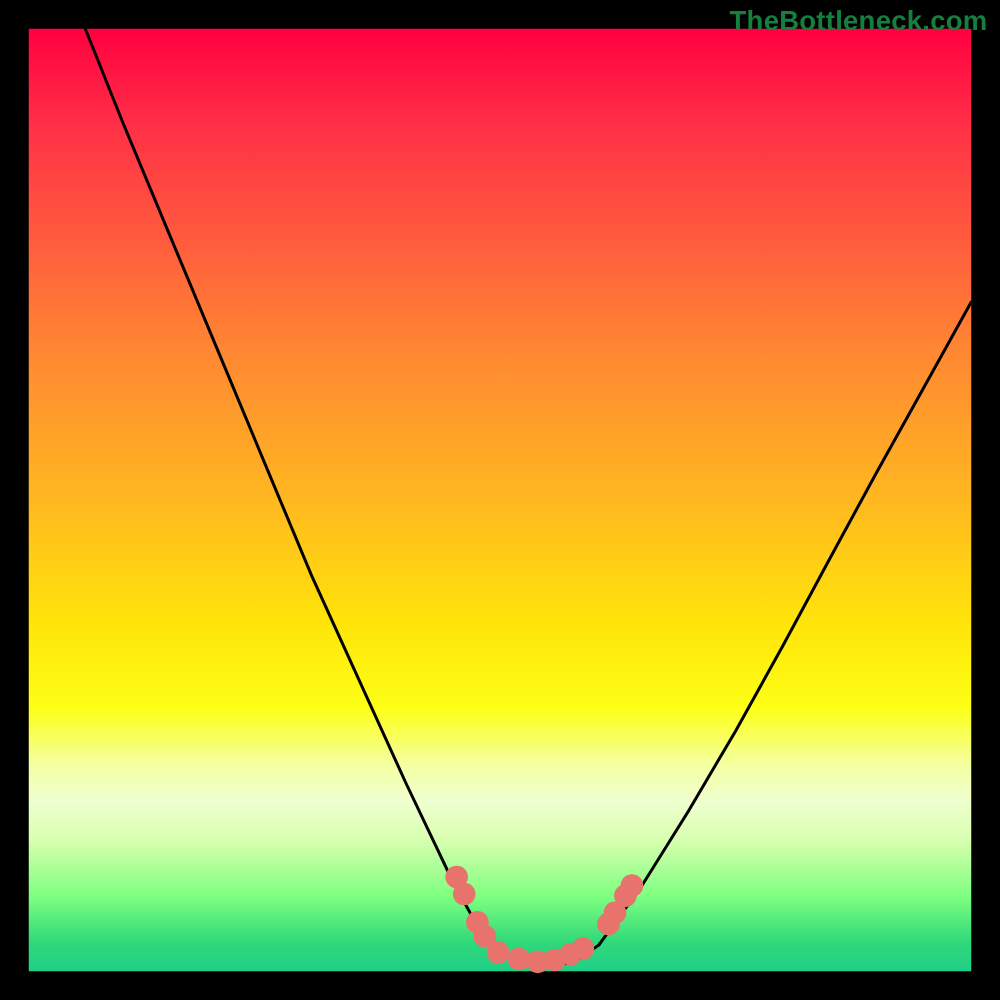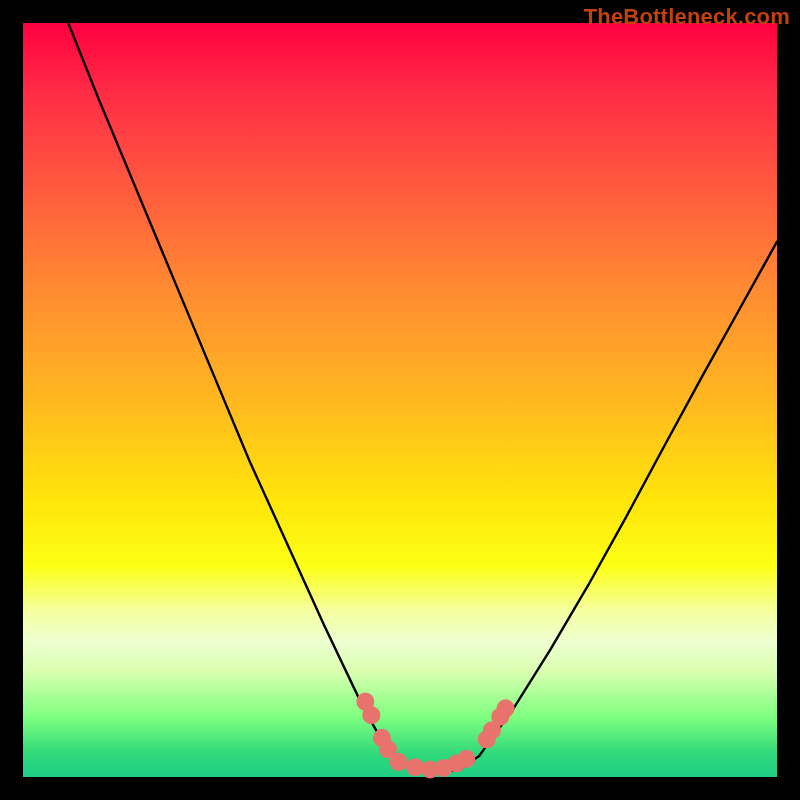--- a/index.html
+++ b/index.html
@@ -40,21 +40,21 @@
       #1fcf86 100%
     );
   }
   .watermark {
     position: absolute;
     top: 4px;
     right: 10px;
     font-family: Arial, Helvetica, sans-serif;
     font-size: 22px;
     font-weight: 600;
-    color: #c2410c;
+    color: #15803d;
     letter-spacing: 0.2px;
     user-select: none;
   }
   svg.curve {
     position: absolute;
     left: 0;
     top: 0;
     width: 754px;
     height: 754px;
     overflow: visible;

